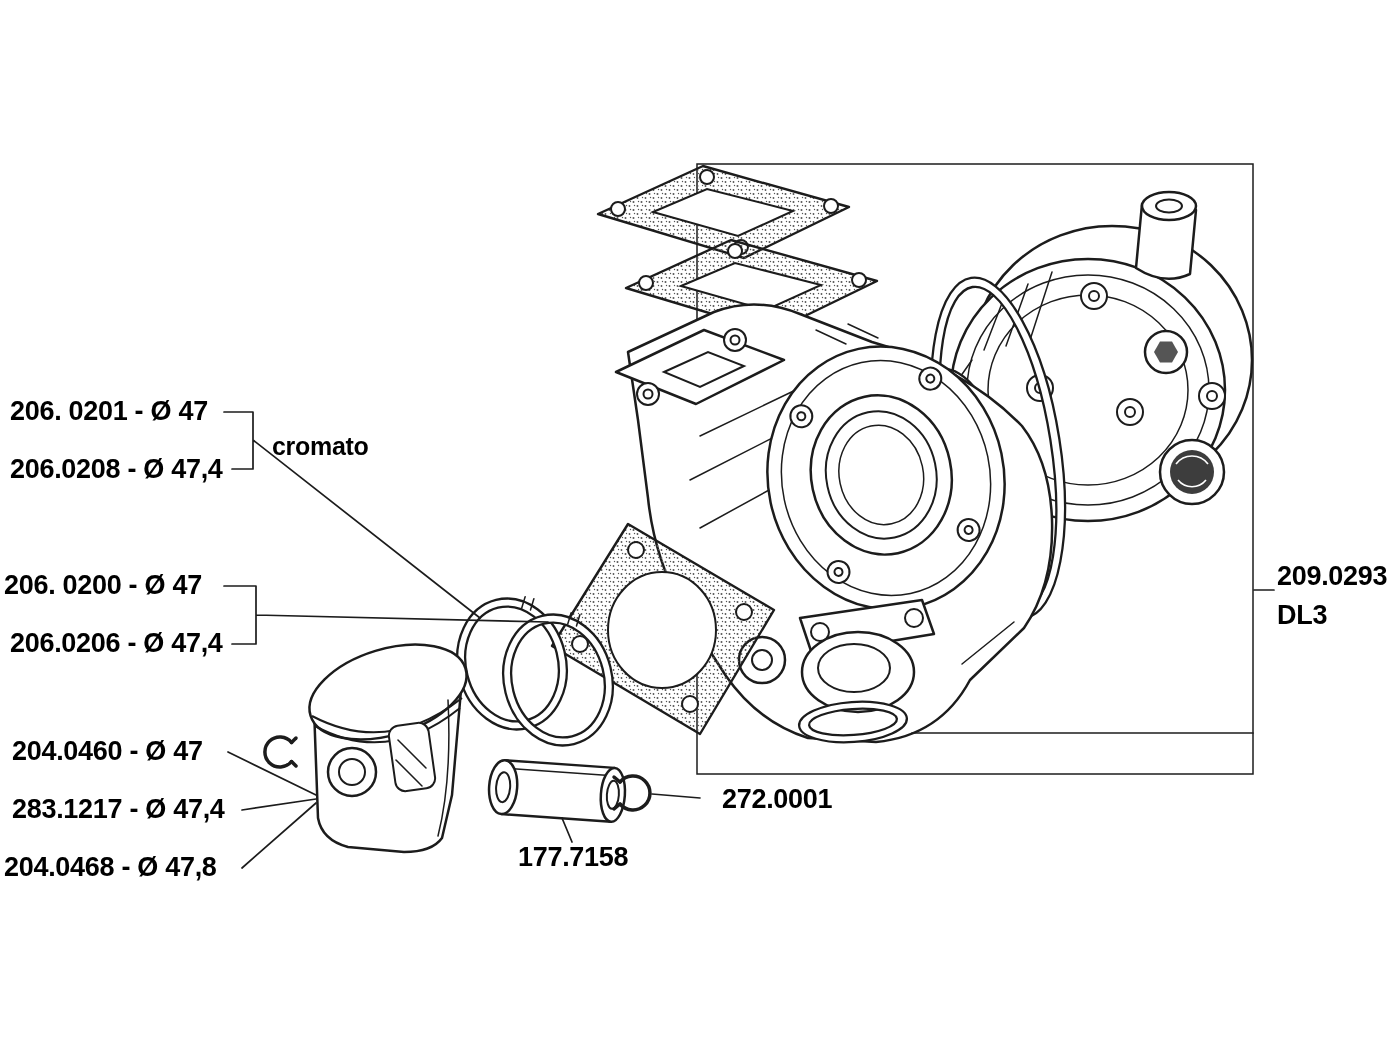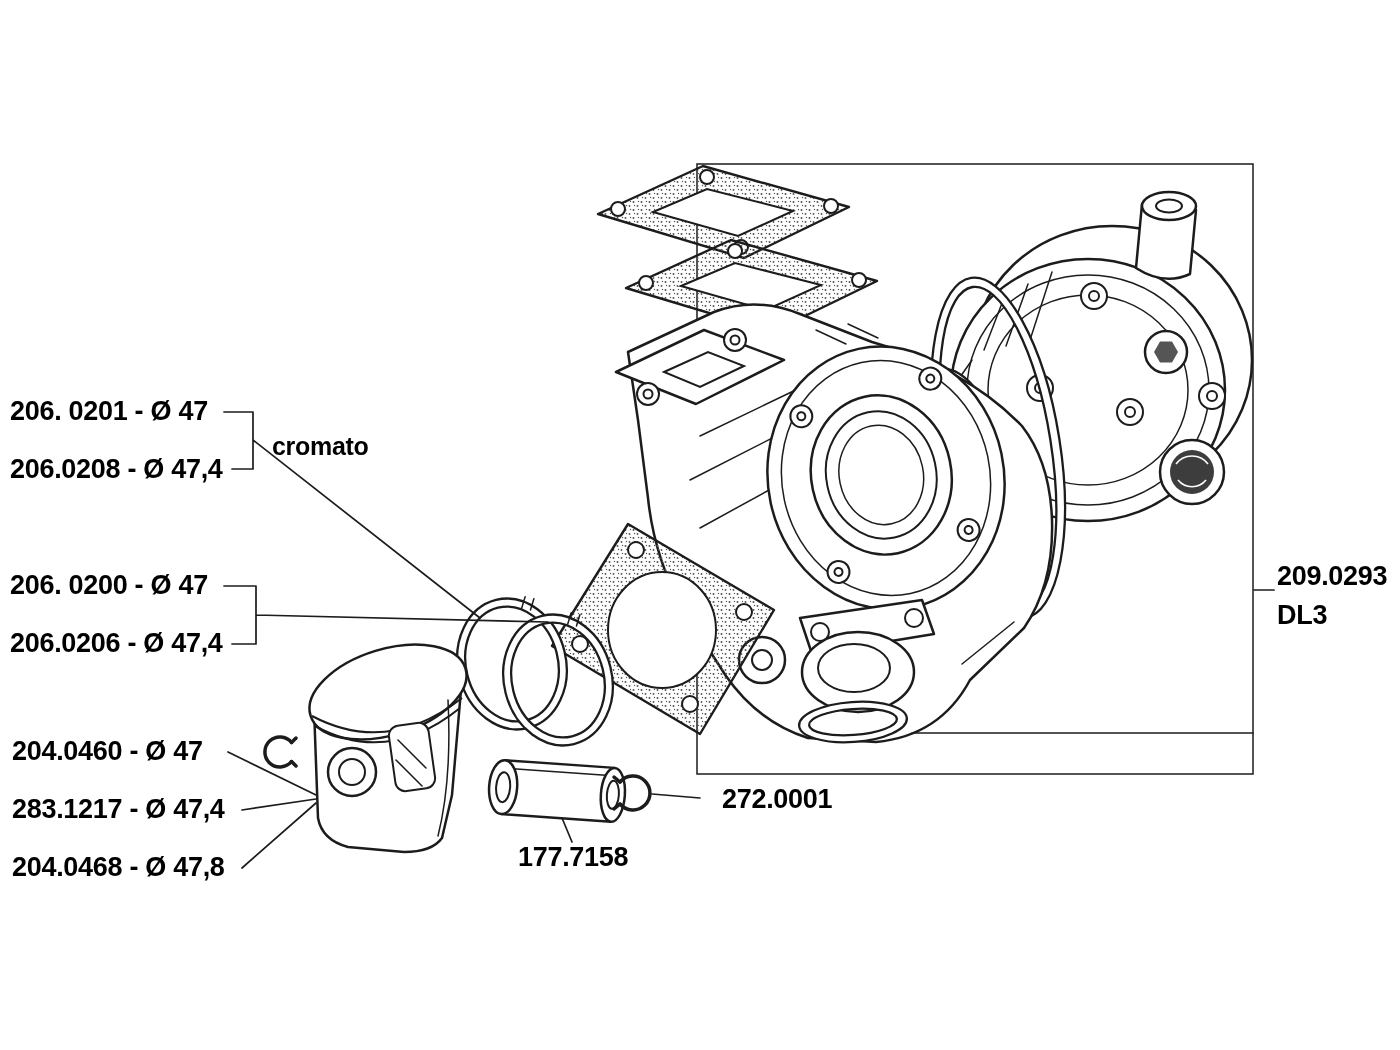--- a/index.html
+++ b/index.html
@@ -226,23 +226,23 @@
     <path class="ldr" d="M 700 798 L 652 794"></path>
     <path class="ldr" d="M 572 842 L 562 818"></path>
     <path class="ldr" d="M 1254 590 L 1274 590"></path>
     <path class="ldr" d="M 912 733 L 1253 733"></path>
   </g>
 </svg>
 
 <div class="label" style="left:10px;top:398px">206. 0201 - Ø 47</div>
 <div class="label" style="left:10px;top:456px">206.0208 - Ø 47,4</div>
 <div class="label small" style="left:272px;top:434px">cromato</div>
-<div class="label" style="left:10px;top:572px">206. 0200 - Ø 47</div>
+<div class="label" style="left:4px;top:572px">206. 0200 - Ø 47</div>
 <div class="label" style="left:10px;top:630px">206.0206 - Ø 47,4</div>
 <div class="label" style="left:12px;top:738px">204.0460 - Ø 47</div>
 <div class="label" style="left:12px;top:796px">283.1217 - Ø 47,4</div>
-<div class="label" style="left:12px;top:854px">204.0468 - Ø 47,8</div>
+<div class="label" style="left:4px;top:854px">204.0468 - Ø 47,8</div>
 <div class="label" style="left:722px;top:786px">272.0001</div>
 <div class="label" style="left:518px;top:844px">177.7158</div>
 <div class="label" style="left:1277px;top:563px">209.0293</div>
 <div class="label" style="left:1277px;top:602px">DL3</div>
 
 </div>
 
 </body></html>

